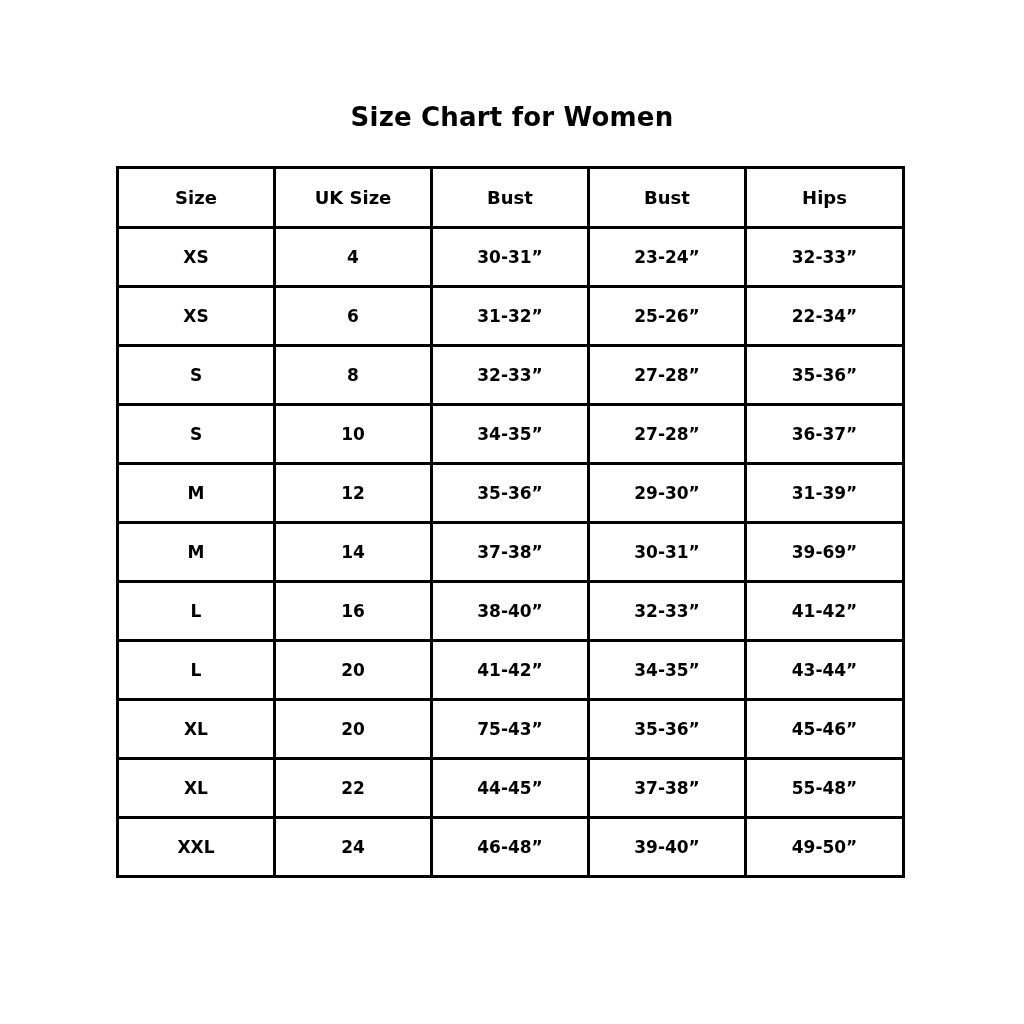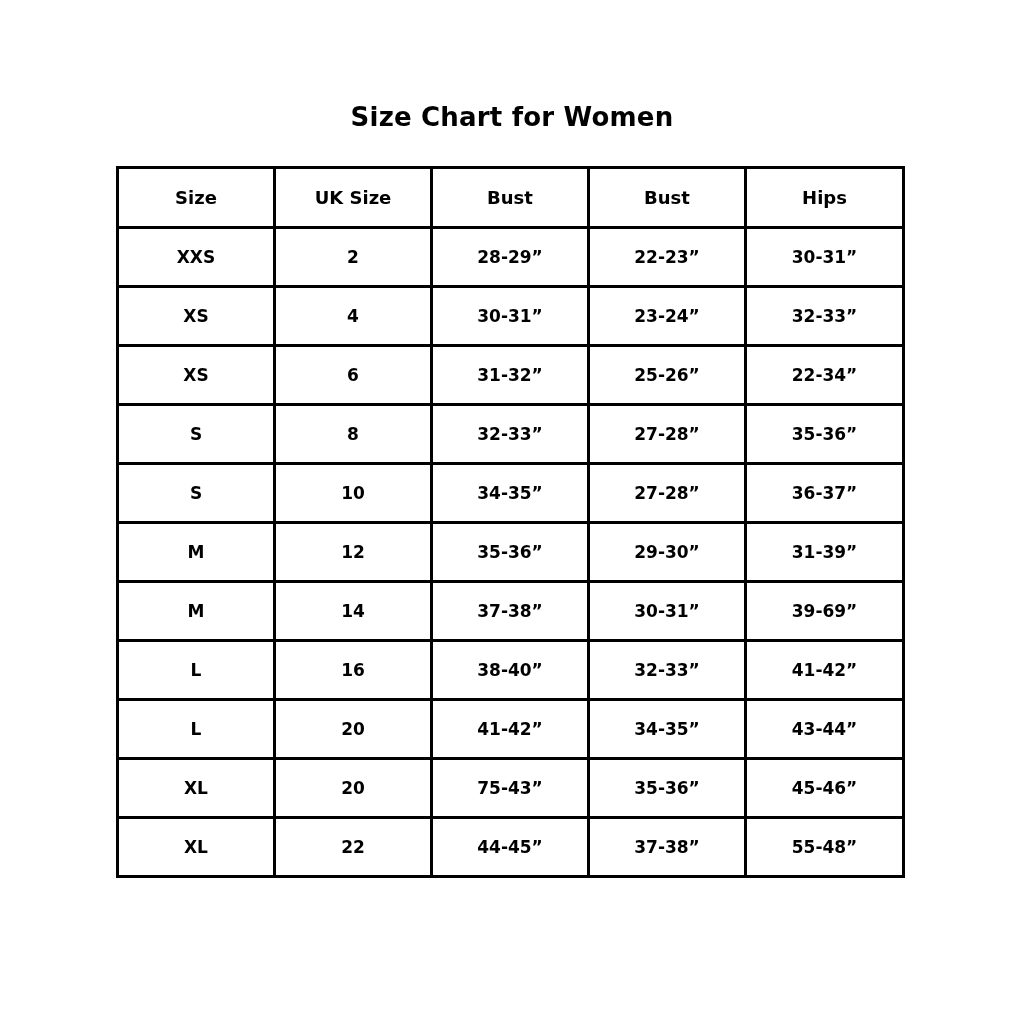--- a/index.html
+++ b/index.html
@@ -81,27 +81,20 @@
         <tr>
           <th>Size</th>
           <th>UK Size</th>
           <th>Bust</th>
           <th>Bust</th>
           <th>Hips</th>
         </tr>
       </thead>
       <tbody>
         <tr>
-          <td>XXS</td>
-          <td>2</td>
-          <td>28-29”</td>
-          <td>22-23”</td>
-          <td>30-31”</td>
-        </tr>
-        <tr>
           <td>XS</td>
           <td>4</td>
           <td>30-31”</td>
           <td>23-24”</td>
           <td>32-33”</td>
         </tr>
         <tr>
           <td>XS</td>
           <td>6</td>
           <td>31-32”</td>
@@ -157,17 +150,24 @@
           <td>35-36”</td>
           <td>45-46”</td>
         </tr>
         <tr>
           <td>XL</td>
           <td>22</td>
           <td>44-45”</td>
           <td>37-38”</td>
           <td>55-48”</td>
         </tr>
+        <tr>
+          <td>XXL</td>
+          <td>24</td>
+          <td>46-48”</td>
+          <td>39-40”</td>
+          <td>49-50”</td>
+        </tr>
       </tbody>
     </table>
   </div>
 
 </div>
 
 </body></html>

